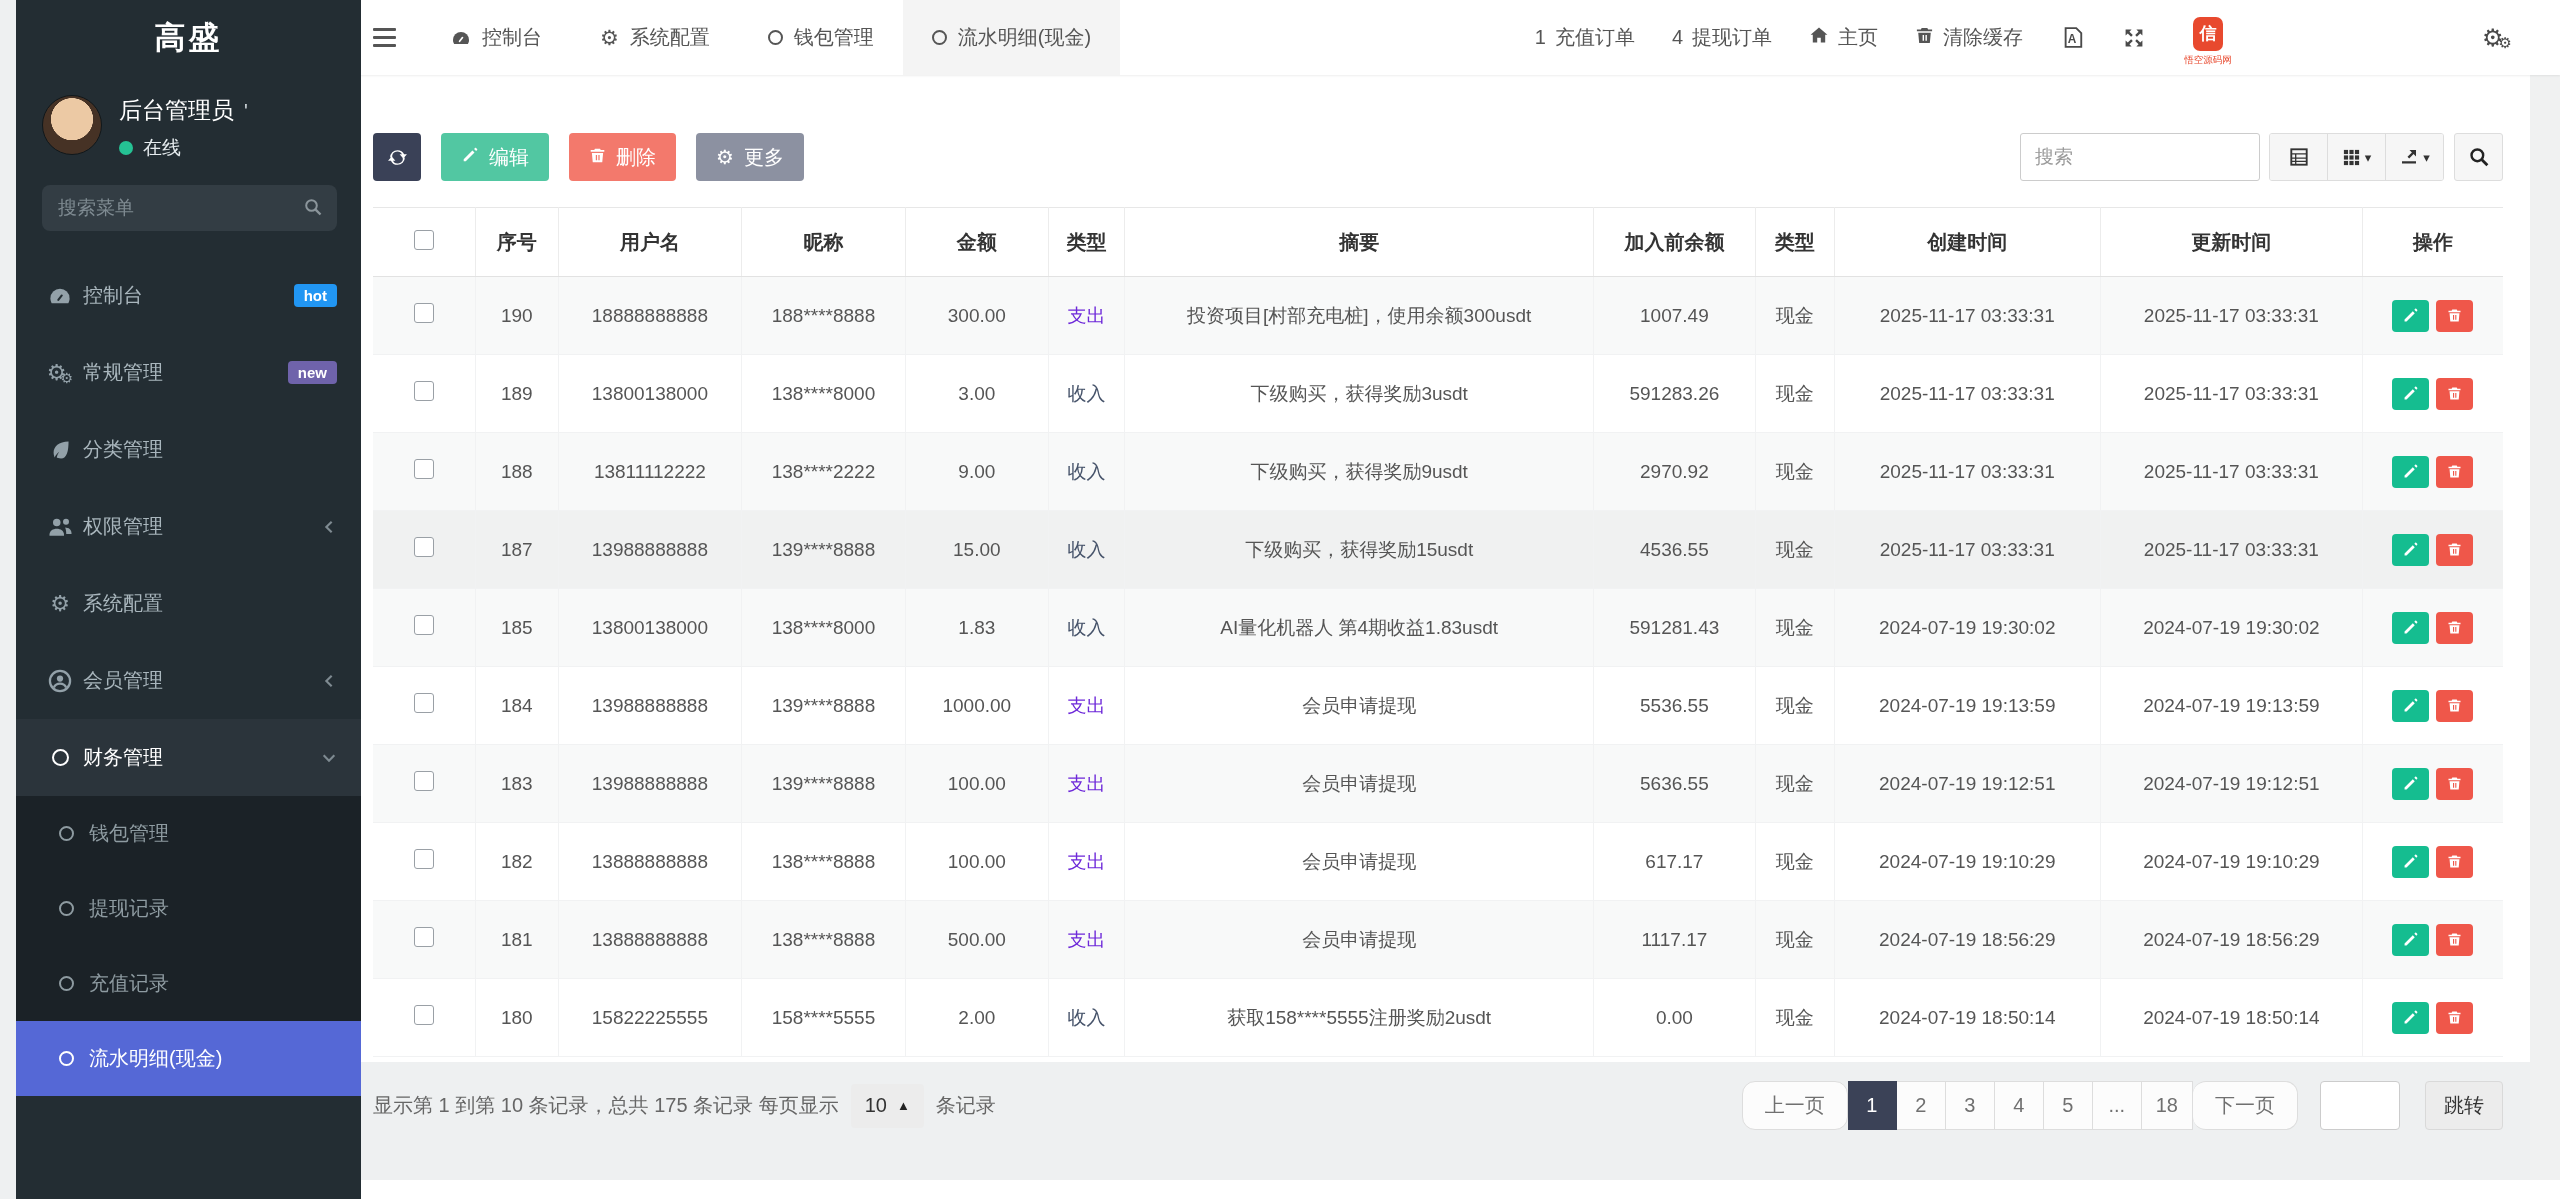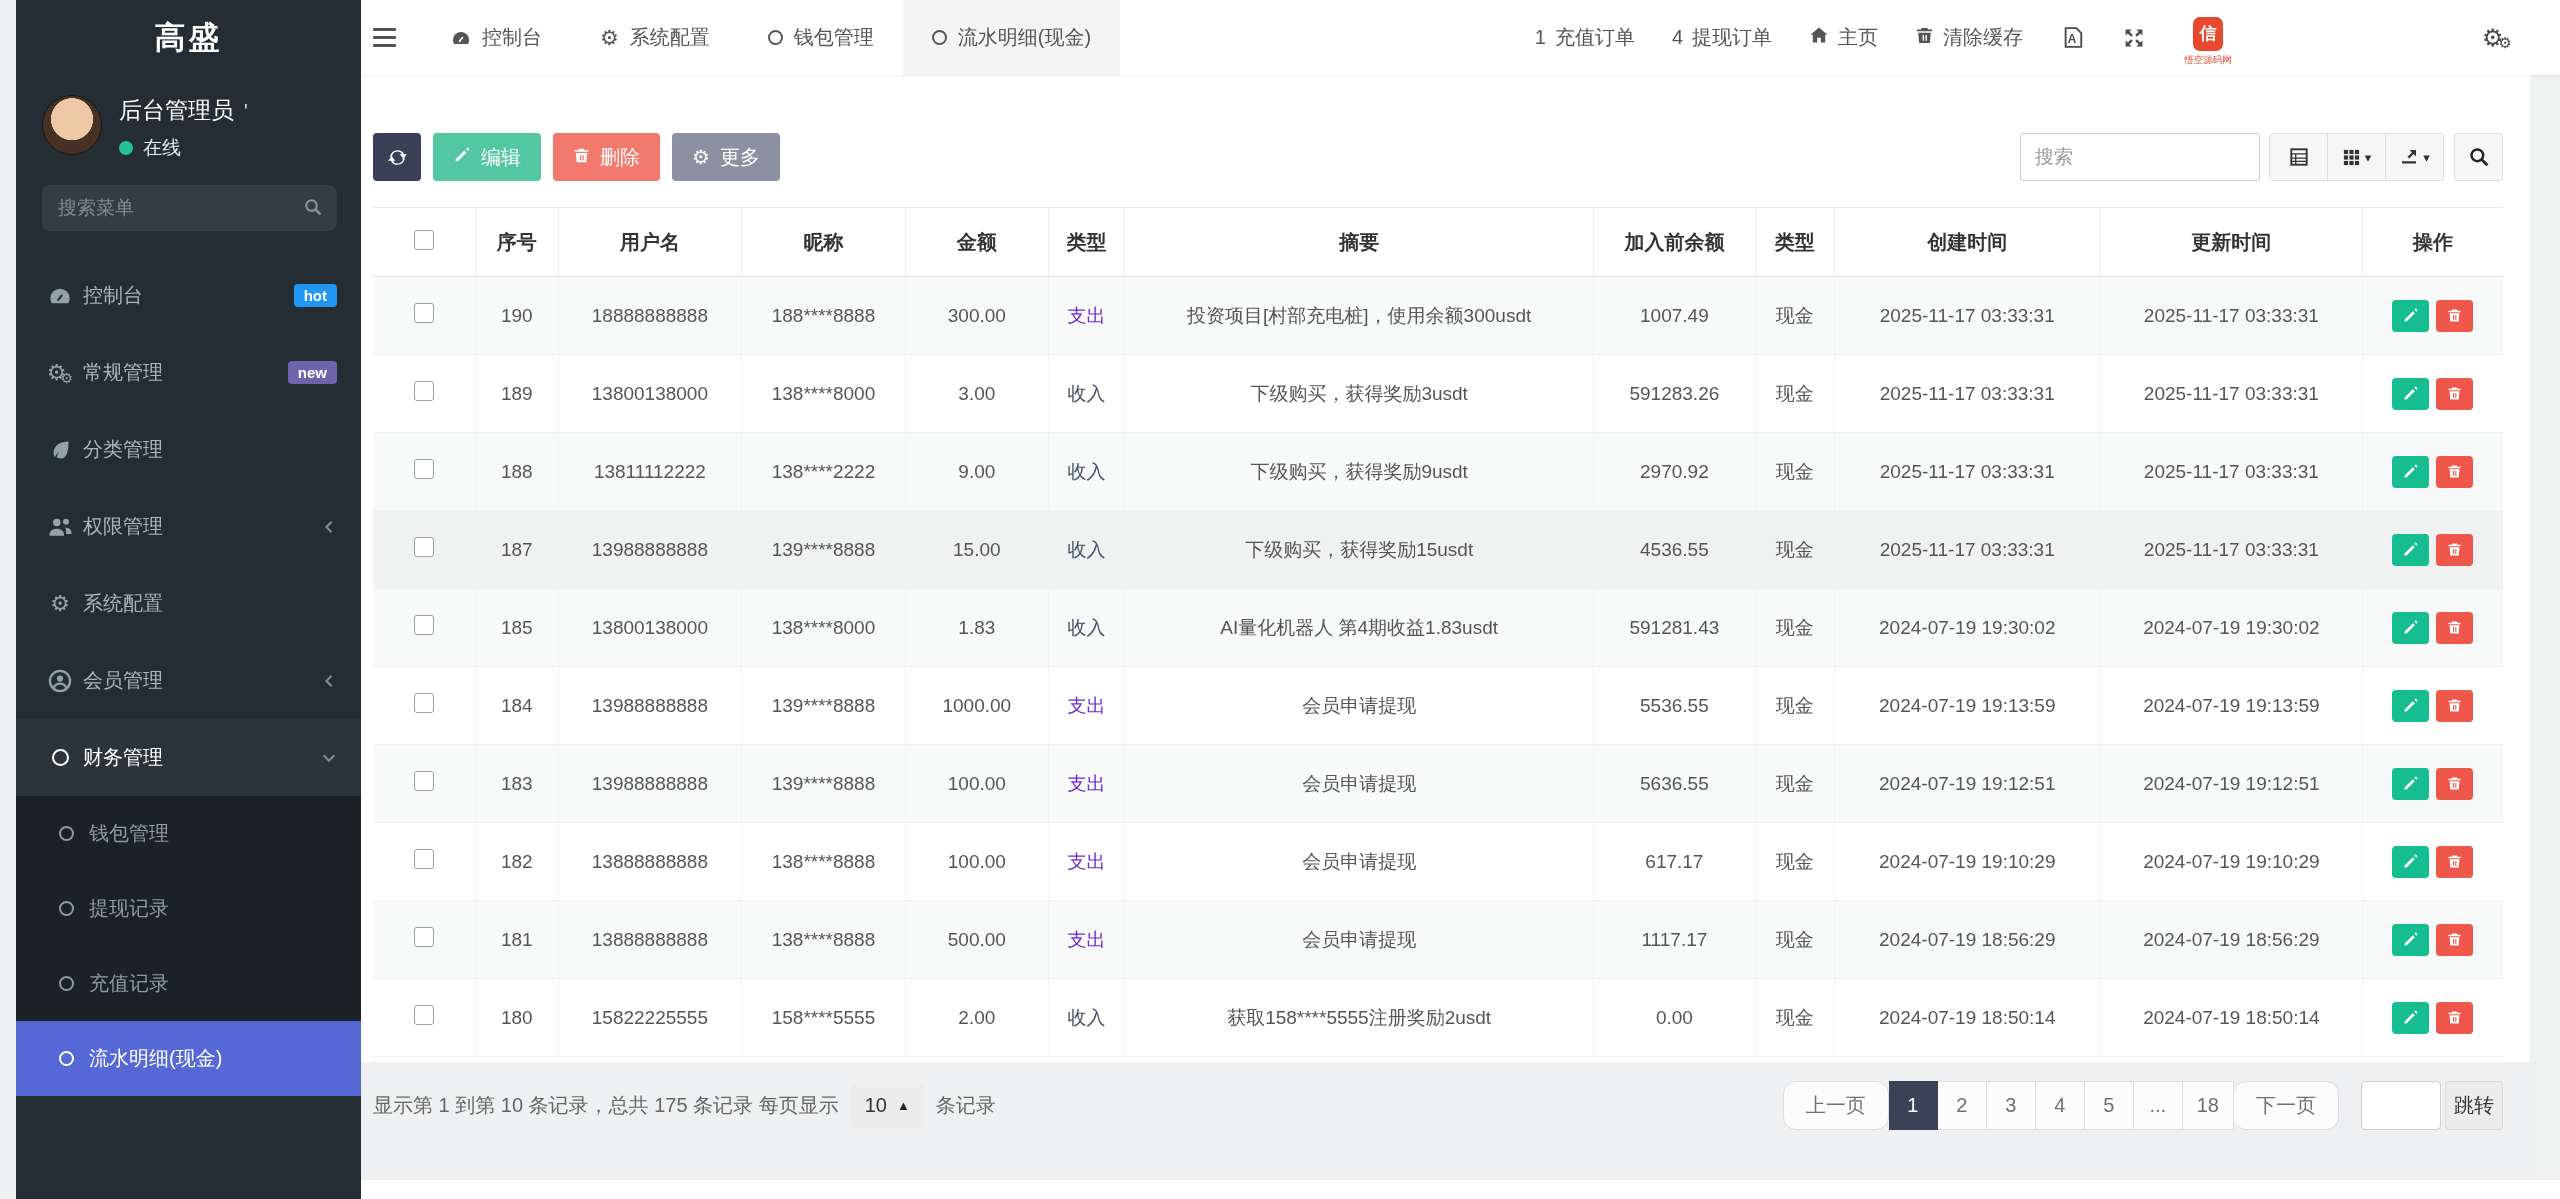--- a/index.html
+++ b/index.html
@@ -64,21 +64,21 @@
     display:flex;align-items:center;justify-content:center;}
   .seal-caption{margin-top:2px;font-size:10px;color:#e8492e;white-space:nowrap;transform:scale(.95);}
   .top-spacer{width:175px;}
   
   .content{position:absolute;left:345px;top:75px;width:2185px;height:987px;background:#fff;box-sizing:border-box;
     padding:58px 27px 0 28px;}
   .toolbar{display:flex;align-items:center;margin-bottom:26px;}
   .btn{height:48px;border:none;border-radius:4px;color:#fff;font-size:20px;font-family:inherit;display:flex;
     align-items:center;gap:10px;padding:0 20px;cursor:pointer;}
   .btn svg{flex:none;}
-  .btn + .btn{margin-left:12px;}
+  .btn + .btn{margin-left:20px;}
   .btn-refresh{width:48px;padding:0;justify-content:center;background:#3a4157;}
   .btn-edit{background:#52c7a2;}
   .btn-del{background:#f3796c;}
   .btn-more{background:#8c91a1;}
   .btn-more .gear{font-size:20px;line-height:1;}
   .tb-right{margin-left:auto;display:flex;align-items:center;}
   .tb-search{width:240px;height:48px;box-sizing:border-box;border:1px solid #ccc;border-radius:3px;font-size:19px;
     padding:0 14px;color:#444;font-family:inherit;outline:none;}
   .tb-search::placeholder{color:#999;}
   .view-group{display:flex;border:1px solid #ddd;border-radius:3px;overflow:hidden;margin-left:9px;height:48px;box-sizing:border-box;}
@@ -108,21 +108,21 @@
     border-radius:4px;font-size:20px;color:#333;margin:0 12px;cursor:pointer;font-family:inherit;}
   .pg-size .up{font-size:13px;color:#222;}
   .pager{display:flex;list-style:none;margin:0 0 0 auto;padding:0;height:49px;}
   .pager li{min-width:49px;box-sizing:border-box;padding:0 14px;display:flex;align-items:center;justify-content:center;
     background:#fcfcfc;border:1px solid #ddd;border-left:none;color:#707070;font-size:20px;cursor:pointer;}
   .pager li:first-child{border-left:1px solid #ddd;}
   .pager li.wide{padding:8px 22px;border-radius:13px;}
   .pager li.active{background:#3b4257;border-color:#3b4257;color:#fff;}
   .jump-input{width:80px;height:49px;box-sizing:border-box;margin-left:22px;border:1px solid #ccc;border-radius:4px;
     font-size:20px;padding:0 10px;outline:none;font-family:inherit;}
-  .jump-btn{margin-left:4px;height:49px;padding:0 8px;background:#ececec;border:1px solid #d9d9d9;border-radius:4px;
+  .jump-btn{margin-left:25px;height:49px;padding:0 18px;background:#ececec;border:1px solid #d9d9d9;border-radius:4px;
     font-size:20px;color:#333;cursor:pointer;font-family:inherit;}
   
   .scroll-track{position:absolute;right:0;top:75px;width:30px;height:1105px;background:#f0f1f1;}
   .bottom-strip{position:absolute;left:345px;right:0;bottom:0;height:19px;background:#fff;}
 </style>
 </head>
 <body>
 
 <aside class="sidebar">
   <div class="logo">高盛</div>

